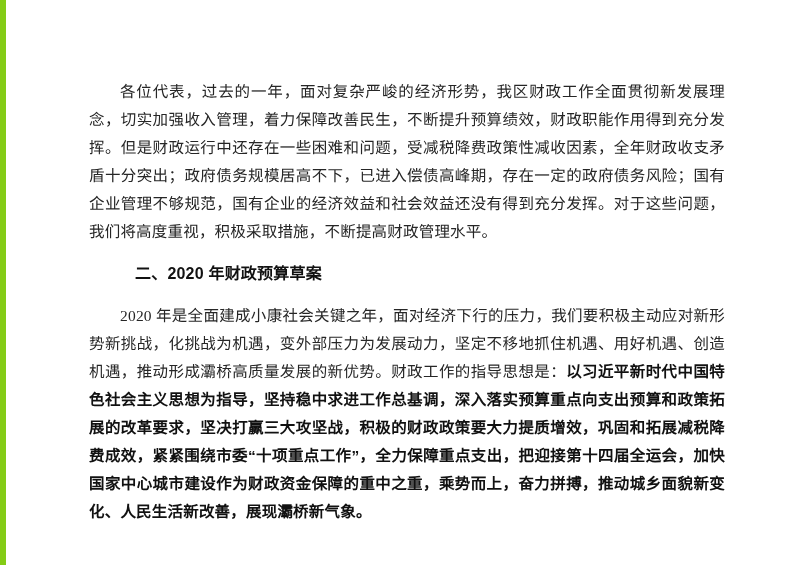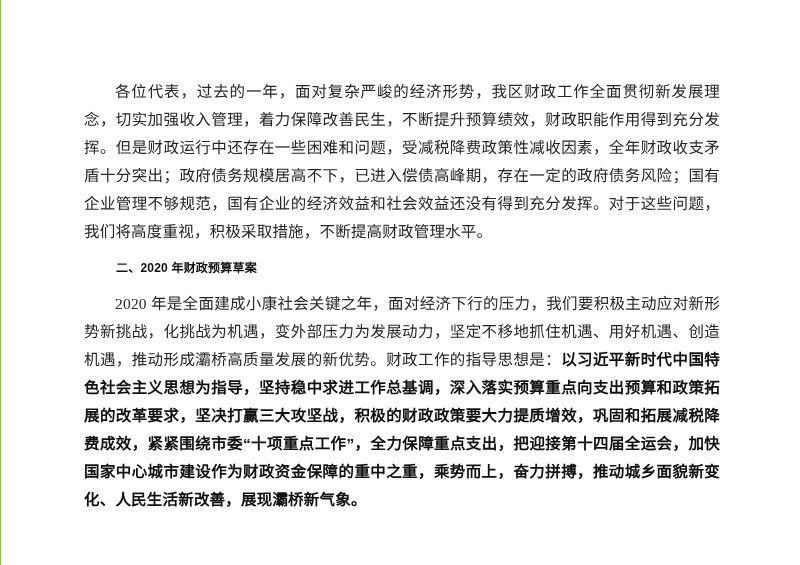--- a/index.html
+++ b/index.html
@@ -6,46 +6,46 @@
     margin: 0;
     padding: 0;
     background: #ffffff;
   }
   .page {
     position: relative;
     width: 800px;
     height: 565px;
     background: #ffffff;
     box-sizing: border-box;
-    border-left: 1px solid #84cc16;
+    border-left: 6px solid #84cc16;
     overflow: hidden;
   }
   .doc-body {
     position: absolute;
     left: 83px;
     top: 78px;
     width: 636px;
     color: #262626;
     font-family: "Liberation Serif", "DejaVu Serif", serif;
     font-size: 15.5px;
     line-height: 28px;
     text-align: justify;
   }
   .para {
     margin: 0;
     text-indent: 2em;
     letter-spacing: 0.2px;
   }
   .heading {
-    margin: 8px;
+    margin: 14px;
     text-indent: 2em;
     font-family: "Liberation Sans", "DejaVu Sans", sans-serif;
     font-weight: 700;
     color: #111111;
-    font-size: 12px;
+    font-size: 16px;
     line-height: 28px;
     letter-spacing: 0.2px;
   }
   .bold-run {
     font-family: "Liberation Sans", "DejaVu Sans", sans-serif;
     font-weight: 700;
     color: #111111;
   }
 </style>
 </head>

